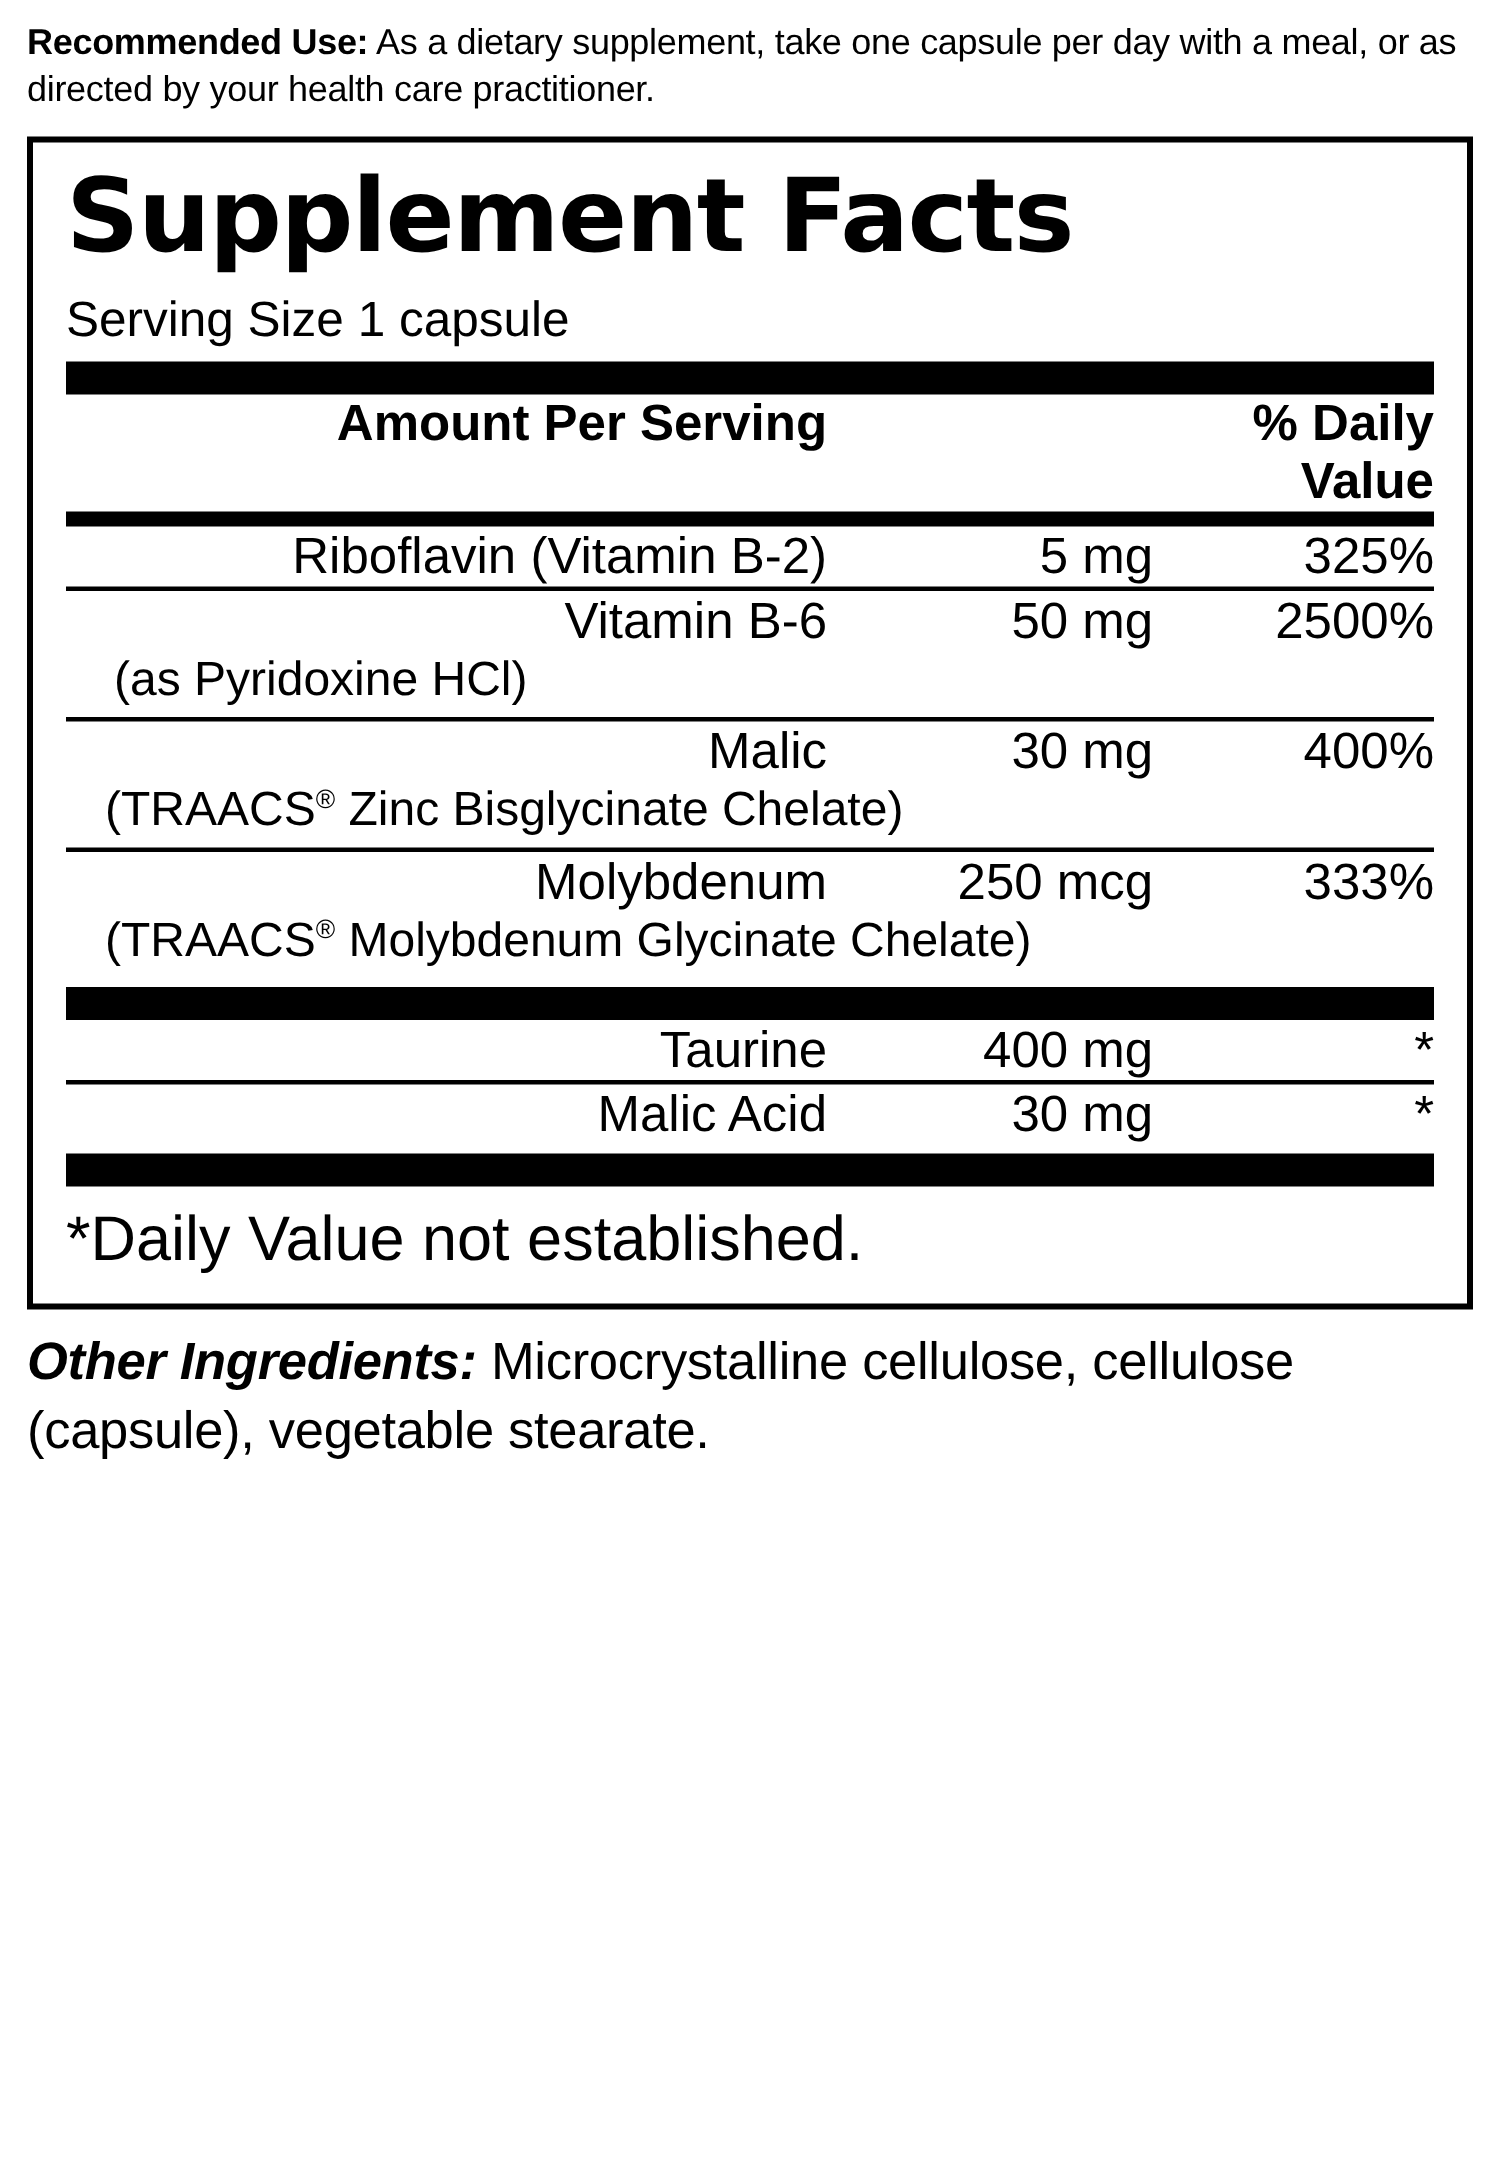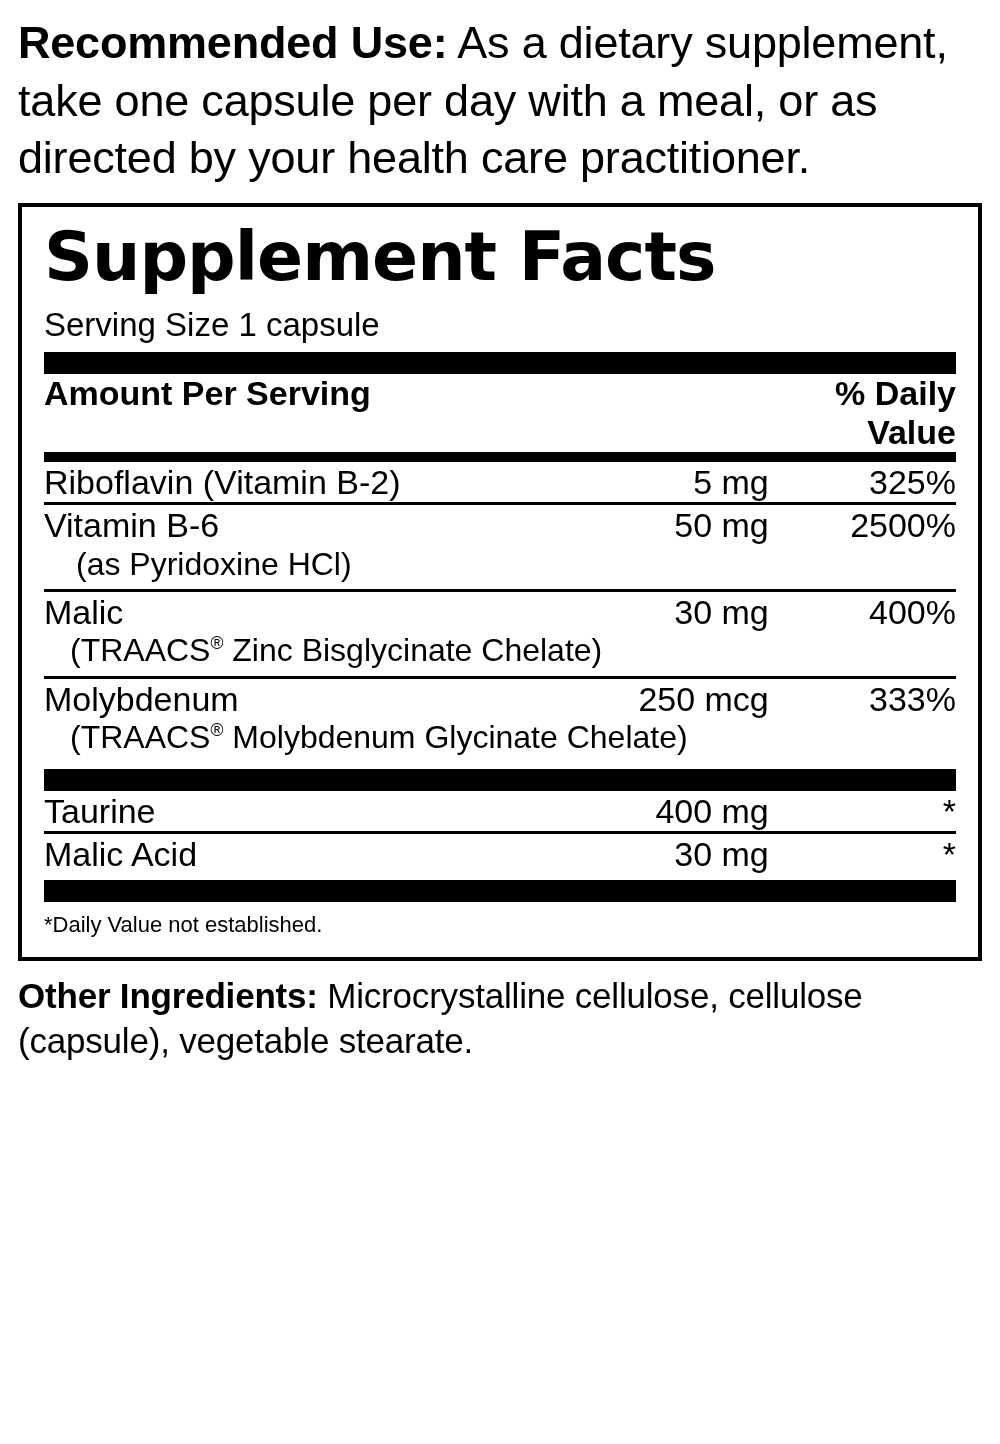--- a/index.html
+++ b/index.html
@@ -17,21 +17,21 @@
   .page {
     position: relative;
     width: 1000px;
     height: 1444px;
     box-sizing: border-box;
     padding: 0 18px;
   }
 
   
   .recommended {
-    font-size: 45px;
+    font-size: 24px;
     line-height: 1.28;
     padding-top: 14px;
     letter-spacing: -0.2px;
   }
   .recommended .lead {
     font-weight: bold;
   }
 
   
   .panel {
@@ -78,21 +78,21 @@
   }
   table.facts td {
     vertical-align: top;
     padding: 0;
   }
   .hdr-row td {
     font-size: 34px;
     font-weight: bold;
     padding: 6px 0 6px 0;
   }
-  .col-name { width: 56%; text-align: left; }
+  .col-name { width: 56%; text-align: right; }
   .col-amt  { width: 24%; text-align: right; padding-right: 6px !important; }
   .col-dv   { width: 20%; text-align: right; }
 
   .row td {
     font-size: 34px;
     line-height: 1.18;
     padding: 5px 0 5px 0;
   }
   .row .col-amt, .row .col-dv { white-space: nowrap; }
   .sub {
@@ -102,33 +102,33 @@
   }
   .sub.indent-more { padding-left: 32px; }
   sup.reg {
     font-size: 0.55em;
     vertical-align: super;
     line-height: 0;
   }
   .star { font-size: 34px; }
 
   .footnote {
-    font-size: 22px;
+    font-size: 42px;
     line-height: 1.2;
     padding-top: 10px;
   }
 
   
   .other {
     font-size: 35px;
     line-height: 1.3;
     padding-top: 12px;
     letter-spacing: -0.2px;
   }
-  .other .lead { font-weight: bold; }
+  .other .lead { font-weight: bold; font-style: italic; }
 </style>
 </head>
 <body>
 
 <div class="page">
 
   <div class="recommended">
     <span class="lead">Recommended Use:</span><span> As a dietary supplement, take one capsule per day with a meal, or as directed by your health care practitioner.</span>
   </div>
 

